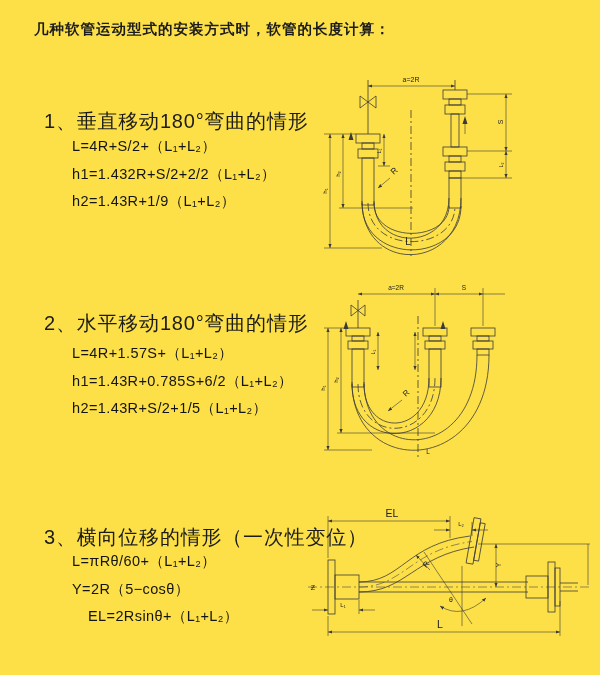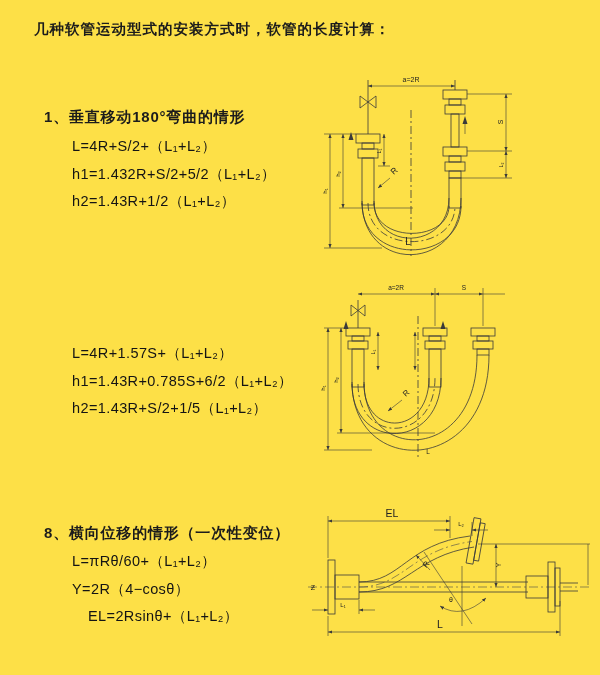--- a/index.html
+++ b/index.html
@@ -1,38 +1,38 @@
 <!DOCTYPE html>
 <html><head>
 <meta charset="utf-8">
 <style>
   html,body{margin:0;padding:0;background:#f4f4f4;}
   .page{position:relative;width:600px;height:675px;background:#fde047;overflow:hidden;
         font-family:"Liberation Sans","DejaVu Sans",sans-serif;color:#1c1c1c;}
   .title{position:absolute;left:34px;top:20px;font-size:14.5px;font-weight:bold;letter-spacing:1px;white-space:nowrap;}
-  .sec-heading{position:absolute;font-size:15px;font-weight:bold;letter-spacing:0.8px;white-space:nowrap;}
+  .sec-heading{position:absolute;font-size:20px;font-weight:normal;letter-spacing:0.8px;white-space:nowrap;}
   .formula{position:absolute;font-size:14.5px;font-weight:400;letter-spacing:0.4px;white-space:nowrap;color:#141414;}
   svg{position:absolute;}
   svg text{font-family:"Liberation Sans","DejaVu Sans",sans-serif;fill:#222;stroke:none;}
   .draw{stroke:#3a3a3a;stroke-width:0.8;fill:none;}
   .dim{stroke:#3a3a3a;stroke-width:0.6;fill:none;}
   .cl{stroke:#4a4a4a;stroke-width:0.6;fill:none;stroke-dasharray:9,3,2,3;}
   .hd{stroke:#3a3a3a;stroke-width:0.8;fill:none;stroke-dasharray:8,3,2,3;}
 </style>
 </head>
 <body>
 
 <div class="page">
 
   <div class="title">几种软管运动型式的安装方式时，软管的长度计算：</div>
 
   <div class="sec-heading" style="left:44px;top:108px">1、垂直移动180°弯曲的情形</div>
   <div class="formula" style="left:72px;top:137px">L=4R+S/2+（L₁+L₂）</div>
-  <div class="formula" style="left:72px;top:165px">h1=1.432R+S/2+5/2（L₁+L₂）</div>
-  <div class="formula" style="left:72px;top:192px">h2=1.43R+1/2（L₁+L₂）</div>
+  <div class="formula" style="left:72px;top:165px">h1=1.432R+S/2+2/2（L₁+L₂）</div>
+  <div class="formula" style="left:72px;top:192px">h2=1.43R+1/9（L₁+L₂）</div>
 
   <svg style="left:310px;top:70px" width="255" height="190" viewBox="0 0 255 190">
     <defs>
       <marker id="ar1" viewBox="0 0 10 8" refX="10" refY="4" markerWidth="7" markerHeight="6" orient="auto-start-reverse">
         <path d="M0,0 L10,4 L0,8 z" fill="#3a3a3a"></path>
       </marker>
       <pattern id="bh1" width="4" height="4" patternUnits="userSpaceOnUse">
         <path d="M0,0 L4,4 M4,0 L0,4" stroke="#666" stroke-width="0.45"></path>
       </pattern>
     </defs>
@@ -93,20 +93,21 @@
     <text font-size="7" text-anchor="middle" transform="rotate(-90 192.5 52)" x="192.5" y="52">S</text>
     <line class="dim" x1="196" y1="81" x2="196" y2="108" marker-start="url(#ar1)" marker-end="url(#ar1)"></line>
     <text font-size="5.5" text-anchor="middle" transform="rotate(-90 192.5 95)" x="192.5" y="95">L₂</text>
     <polygon points="155,46 152.5,54 157.5,54" fill="#3a3a3a"></polygon>
     <line class="dim" x1="155" y1="54" x2="155" y2="64"></line>
     <line class="dim" x1="80" y1="108" x2="68" y2="118" marker-end="url(#ar1)"></line>
     <text font-size="8.5" text-anchor="middle" transform="rotate(-42 86 103)" x="86" y="103">R</text>
     <text font-size="10" text-anchor="middle" x="98" y="175">L</text>
   </svg>
 
+  <div class="sec-heading" style="left:44px;top:310px">2、水平移动180°弯曲的情形</div>
   <div class="formula" style="left:72px;top:344px">L=4R+1.57S+（L₁+L₂）</div>
   <div class="formula" style="left:72px;top:372px">h1=1.43R+0.785S+6/2（L₁+L₂）</div>
   <div class="formula" style="left:72px;top:399px">h2=1.43R+S/2+1/5（L₁+L₂）</div>
 
   <svg style="left:312px;top:280px" width="272" height="188" viewBox="0 0 272 188">
     <defs>
       <marker id="ar2" viewBox="0 0 10 8" refX="10" refY="4" markerWidth="7" markerHeight="6" orient="auto-start-reverse">
         <path d="M0,0 L10,4 L0,8 z" fill="#3a3a3a"></path>
       </marker>
       <pattern id="bh2" width="4" height="4" patternUnits="userSpaceOnUse">
@@ -170,23 +171,23 @@
     <polygon points="131,41 128.5,49 133.5,49" fill="#3a3a3a"></polygon>
     <line class="dim" x1="66" y1="52" x2="66" y2="90" marker-start="url(#ar2)" marker-end="url(#ar2)"></line>
     <text font-size="5.5" text-anchor="middle" transform="rotate(-90 62.5 72)" x="62.5" y="72">L₁</text>
     <line class="dim" x1="103" y1="52" x2="103" y2="90" marker-start="url(#ar2)" marker-end="url(#ar2)"></line>
 
     <line class="dim" x1="90" y1="120" x2="76" y2="131" marker-end="url(#ar2)"></line>
     <text font-size="8" text-anchor="middle" transform="rotate(-42 96 115)" x="96" y="115">R</text>
     <text font-size="6.5" text-anchor="middle" x="116" y="174">L</text>
   </svg>
 
-  <div class="sec-heading" style="left:44px;top:524px">8、横向位移的情形（一次性变位）</div>
+  <div class="sec-heading" style="left:44px;top:524px">3、横向位移的情形（一次性变位）</div>
   <div class="formula" style="left:72px;top:552px">L=πRθ/60+（L₁+L₂）</div>
-  <div class="formula" style="left:72px;top:580px">Y=2R（4−cosθ）</div>
+  <div class="formula" style="left:72px;top:580px">Y=2R（5−cosθ）</div>
   <div class="formula" style="left:88px;top:607px">EL=2Rsinθ+（L₁+L₂）</div>
 
   <svg style="left:300px;top:505px" width="298" height="155" viewBox="0 0 298 155">
     <defs>
       <marker id="ar3" viewBox="0 0 10 8" refX="10" refY="4" markerWidth="7" markerHeight="6" orient="auto-start-reverse">
         <path d="M0,0 L10,4 L0,8 z" fill="#3a3a3a"></path>
       </marker>
     </defs>
     <line class="cl" x1="8" y1="82" x2="292" y2="82"></line>
 

